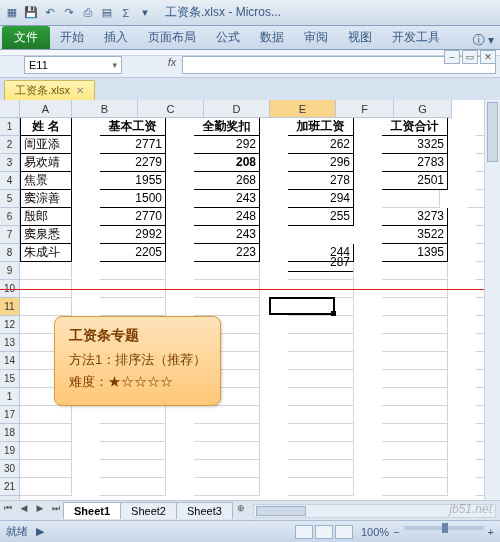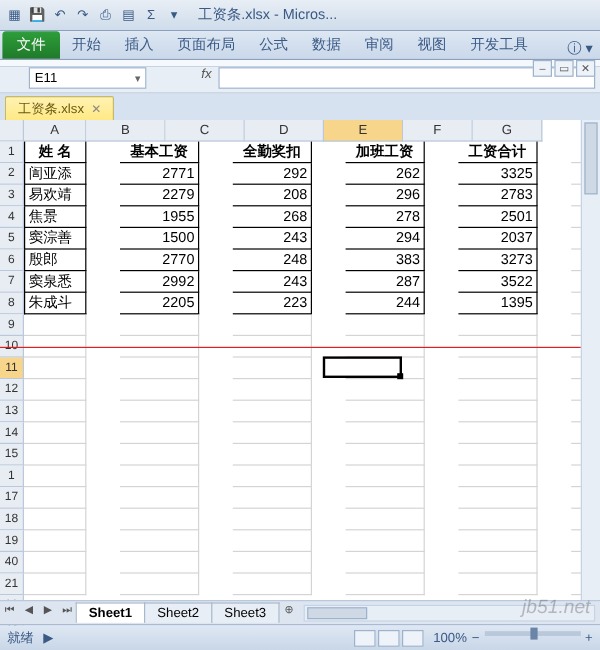--- a/index.html
+++ b/index.html
@@ -68,21 +68,21 @@
 .hscroll .thumb { position:absolute; left:2px; top:1px; width:50px; height:10px; background:#cfd9e6; border:1px solid #9db3cc; }
 
 
 .status { position:absolute; bottom:0; left:0; right:0; height:22px; background:linear-gradient(#dfe8f3,#c8d6e8); display:flex; align-items:center; padding:0 6px; font-size:11px; color:#3a5a85; border-top:1px solid #a8bbd3; }
 .status .views { margin-left:auto; display:flex; gap:2px; }
 .status .vb { width:18px; height:14px; border:1px solid #9db3cc; background:#eef3f9; }
 .zoom { display:flex; align-items:flex-start; gap:4px; margin-left:8px; }
 .zoom .track { width:80px; height:4px; background:#b9c8db; position:relative; }
 .zoom .thumb { position:absolute; left:38px; top:-3px; width:6px; height:10px; background:#6a85a8; }
 
-.watermark { position:absolute; right:8px; bottom:26px; font-size:16px; color:rgba(80,80,80,.35); font-style:italic; }
+.watermark { position:absolute; right:8px; bottom:26px; font-size:12px; color:rgba(80,80,80,.35); font-style:italic; }
 
 
 .vscroll { position:absolute; right:0; top:100px; bottom:42px; width:16px; background:#e8eef5; border-left:1px solid #c5d3e5; }
 .vscroll .thumb { position:absolute; top:2px; left:2px; right:2px; height:60px; background:#cfd9e6; border:1px solid #9db3cc; }
 
 
 .winctl { position:absolute; right:4px; top:50px; display:flex; gap:2px; }
 .winctl span { width:16px; height:14px; border:1px solid #9db3cc; background:#eef3f9; text-align:center; font-size:9px; line-height:12px; color:#555; }
 </style>
 </head>
@@ -162,21 +162,21 @@
       <div class="rowhead">10</div>
       <div class="rowhead sel">11</div>
       <div class="rowhead">12</div>
       <div class="rowhead">13</div>
       <div class="rowhead">14</div>
       <div class="rowhead">15</div>
       <div class="rowhead">1</div>
       <div class="rowhead">17</div>
       <div class="rowhead">18</div>
       <div class="rowhead">19</div>
-      <div class="rowhead">40</div>
+      <div class="rowhead">30</div>
       <div class="rowhead">21</div>
       <div class="rowhead">22</div>
       <div class="rowhead">23</div>
     </div>
   <div class="cells" id="cells">
       <div class="row tbl hdr">
         <div class="cell first" style="width: 52px;">姓 名</div>
         <div class="cell" style="width: 66px;">基本工资</div>
         <div class="cell" style="width: 66px;">全勤奖扣</div>
         <div class="cell" style="width: 66px;">加班工资</div>
@@ -189,58 +189,57 @@
         <div class="cell num" style="width: 66px;">2771</div>
         <div class="cell num" style="width: 66px;">292</div>
         <div class="cell num" style="width: 66px;">262</div>
         <div class="cell num" style="width: 66px;">3325</div>
         <div class="cell" style="width: 58px; border-right: 1px solid rgb(212, 212, 212); border-bottom: 1px solid rgb(212, 212, 212);"></div>
         <div class="cell" style="width: 58px; border-right: 1px solid rgb(212, 212, 212); border-bottom: 1px solid rgb(212, 212, 212);"></div>
       </div>
       <div class="row tbl">
         <div class="cell first" style="width: 52px;">易欢靖</div>
         <div class="cell num" style="width: 66px;">2279</div>
-        <div class="cell num" style="width: 66px;">208</div>
+        <div class="cell num" style="width: 66px; font-weight: bold;">208</div>
         <div class="cell num" style="width: 66px;">296</div>
         <div class="cell num" style="width: 66px;">2783</div>
         <div class="cell" style="width: 58px; border-right: 1px solid rgb(212, 212, 212); border-bottom: 1px solid rgb(212, 212, 212);"></div>
         <div class="cell" style="width: 58px; border-right: 1px solid rgb(212, 212, 212); border-bottom: 1px solid rgb(212, 212, 212);"></div>
       </div>
       <div class="row tbl">
         <div class="cell first" style="width: 52px;">焦景</div>
         <div class="cell num" style="width: 66px;">1955</div>
         <div class="cell num" style="width: 66px; text-align: right;">268</div>
         <div class="cell num" style="width: 66px;">278</div>
         <div class="cell num" style="width: 66px;">2501</div>
         <div class="cell" style="width: 58px; border-right: 1px solid rgb(212, 212, 212); border-bottom: 1px solid rgb(212, 212, 212);"></div>
         <div class="cell" style="width: 58px; border-right: 1px solid rgb(212, 212, 212); border-bottom: 1px solid rgb(212, 212, 212);"></div>
       </div>
       <div class="row tbl">
         <div class="cell first" style="width: 52px;">窦淙善</div>
         <div class="cell num" style="width: 66px;">1500</div>
         <div class="cell num" style="width: 66px;">243</div>
         <div class="cell num" style="width: 66px;">294</div>
-        <div class="cell num" style="width: 66px;">2037</div>
         <div class="cell" style="width: 58px; border-right: 1px solid rgb(212, 212, 212); border-bottom: 1px solid rgb(212, 212, 212);"></div>
         <div class="cell" style="width: 58px; border-right: 1px solid rgb(212, 212, 212); border-bottom: 1px solid rgb(212, 212, 212);"></div>
       </div>
       <div class="row tbl">
         <div class="cell first" style="width: 52px;">殷郎</div>
         <div class="cell num" style="width: 66px;">2770</div>
         <div class="cell num" style="width: 66px;">248</div>
-        <div class="cell num" style="width: 66px;">383</div>
+        <div class="cell num" style="width: 66px;">255</div>
         <div class="cell num" style="width: 66px;">3273</div>
         <div class="cell" style="width: 58px; border-right: 1px solid rgb(212, 212, 212); border-bottom: 1px solid rgb(212, 212, 212);"></div>
         <div class="cell" style="width: 58px; border-right: 1px solid rgb(212, 212, 212); border-bottom: 1px solid rgb(212, 212, 212);"></div>
       </div>
       <div class="row tbl">
         <div class="cell first" style="width: 52px;">窦泉悉</div>
         <div class="cell num" style="width: 66px;">2992</div>
         <div class="cell num" style="width: 66px;">243</div>
-        <div class="cell num" style="width: 66px;">287</div>
+        <div class="cell num" style="width: 66px; margin-top: 28px;">287</div>
         <div class="cell num" style="width: 66px;">3522</div>
         <div class="cell" style="width: 58px; border-right: 1px solid rgb(212, 212, 212); border-bottom: 1px solid rgb(212, 212, 212);"></div>
         <div class="cell" style="width: 58px; border-right: 1px solid rgb(212, 212, 212); border-bottom: 1px solid rgb(212, 212, 212);"></div>
       </div>
       <div class="row tbl">
         <div class="cell first" style="width: 52px;">朱成斗</div>
         <div class="cell num" style="width: 66px;">2205</div>
         <div class="cell num" style="width: 66px;">223</div>
         <div class="cell num" style="width: 66px; text-align: right;">244</div>
         <div class="cell num" style="width: 66px;">1395</div>
@@ -361,20 +360,25 @@
         <div class="cell" style="width: 66px; border-right: 1px solid rgb(212, 212, 212); border-bottom: 1px solid rgb(212, 212, 212);"></div>
         <div class="cell" style="width: 66px; border-right: 1px solid rgb(212, 212, 212); border-bottom: 1px solid rgb(212, 212, 212);"></div>
         <div class="cell" style="width: 66px; border-right: 1px solid rgb(212, 212, 212); border-bottom: 1px solid rgb(212, 212, 212);"></div>
         <div class="cell" style="width: 58px; border-right: 1px solid rgb(212, 212, 212); border-bottom: 1px solid rgb(212, 212, 212);"></div>
         <div class="cell" style="width: 58px; border-right: 1px solid rgb(212, 212, 212); border-bottom: 1px solid rgb(212, 212, 212);"></div>
       </div>
     </div>
   <div class="redline" id="redline" style="top: 189px;"></div>
   <div class="active-cell" id="activecell" style="left: 269px; top: 197px; width: 66px; height: 18px;"></div>
 
+  <div class="callout" id="callout" style="left: 54px; top: 216px;">
+    <div class="t">工资条专题</div>
+    <div class="l">方法1：排序法（推荐）</div>
+    <div class="l">难度：★☆☆☆☆</div>
+  </div>
 </div>
 
 <div class="vscroll">
     <div class="thumb"></div>
   </div>
 
 <div class="sheetbar">
   <div class="navbtn">⏮</div>
   <div class="navbtn">◀</div>
   <div class="navbtn">▶</div>

